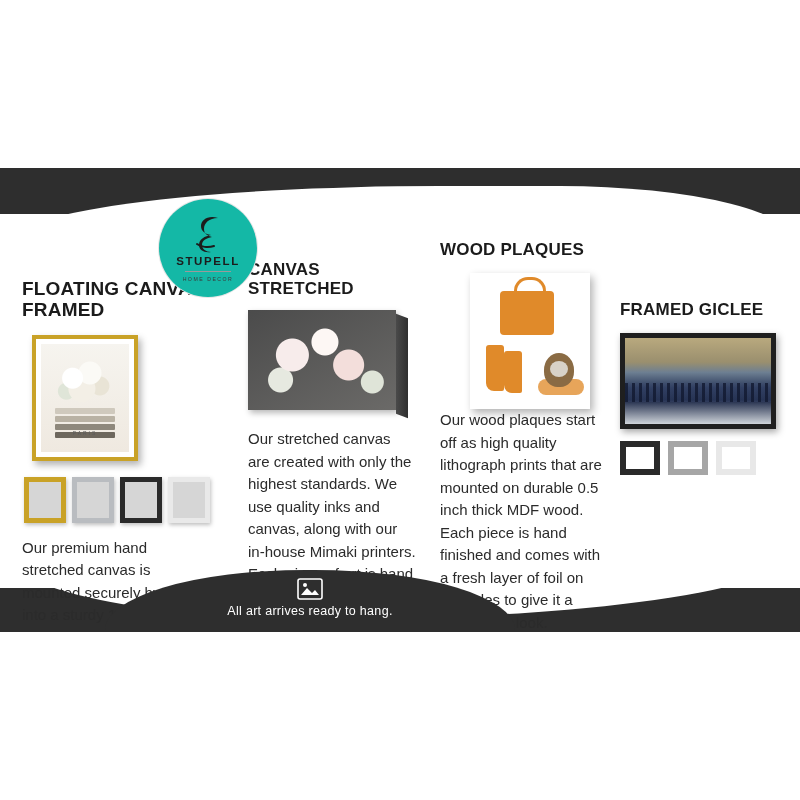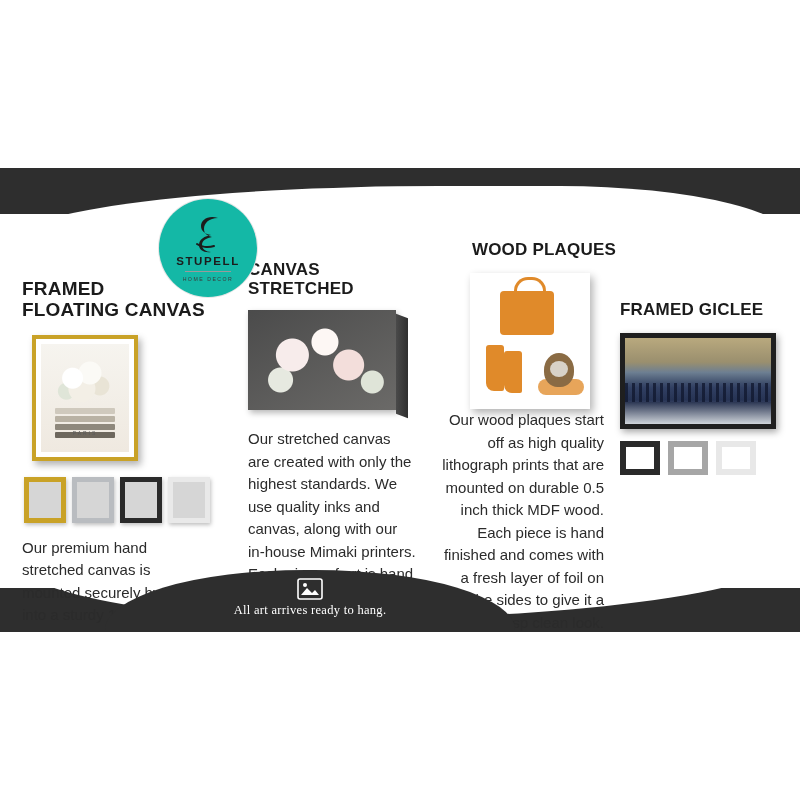--- a/index.html
+++ b/index.html
@@ -117,21 +117,20 @@
     height: 62px;
     background: #2e2e2e;
     border-top-left-radius: 200px 60px;
     border-top-right-radius: 200px 60px;
     z-index: 5;
     display: flex;
     align-items: flex-end;
     justify-content: center;
     padding-bottom: 14px;
     box-sizing: border-box;
-    font-family: Liberation Serif, serif;
   }
   .ribbon-text {
     color: #ffffff;
     font-size: 12.5px;
     letter-spacing: 0.3px;
   }
   .ribbon-icon {
     position: absolute;
     left: 50%;
     top: 8px;
@@ -234,21 +233,21 @@
   }
   .canvas-side {
     position: absolute;
     left: 148px; top: 6px;
     width: 12px; height: 100px;
     background: linear-gradient(90deg,#4a4a4a,#2f2f2f);
     transform: skewY(20deg);
   }
 
   
-  #col3 { left: 440px; top: 72px; width: 176px; text-align: right; }
+  #col3 { left: 440px; top: 72px; width: 176px; }
   #col3 .col-title { font-size: 17px; }
   .plaque-wrap {
     position: relative;
     width: 120px;
     height: 136px;
     margin: 14px 0 0 30px;
     background: #ffffff;
     box-shadow: 3px 4px 8px rgba(0,0,0,0.3);
   }
   .bag {
@@ -350,22 +349,22 @@
           <path d="M9 30c4 3 11 4 17 2" stroke="#1c1c1c" stroke-width="2" fill="none" stroke-linecap="round"></path>
         </svg>
       </span>
       <div class="logo-word">STUPELL</div>
       <div class="logo-rule"></div>
       <div class="logo-sub">HOME DECOR</div>
     </div>
 
     <div class="col" id="col1">
       <div class="col-title">
+        <div>FLOATING CANVAS</div>
         <div>FRAMED</div>
-        <div>FLOATING CANVAS</div>
       </div>
 
       <div class="art-frame-1">
         <div class="art-inner-1">
           <div class="bouquet"></div>
           <div class="book-stack">
             <div class="book" style="background:#cfc9bd"></div>
             <div class="book" style="background:#b9b2a4"></div>
             <div class="book" style="background:#8e887c"></div>
             <div class="book" style="background:#6d675d"></div>

